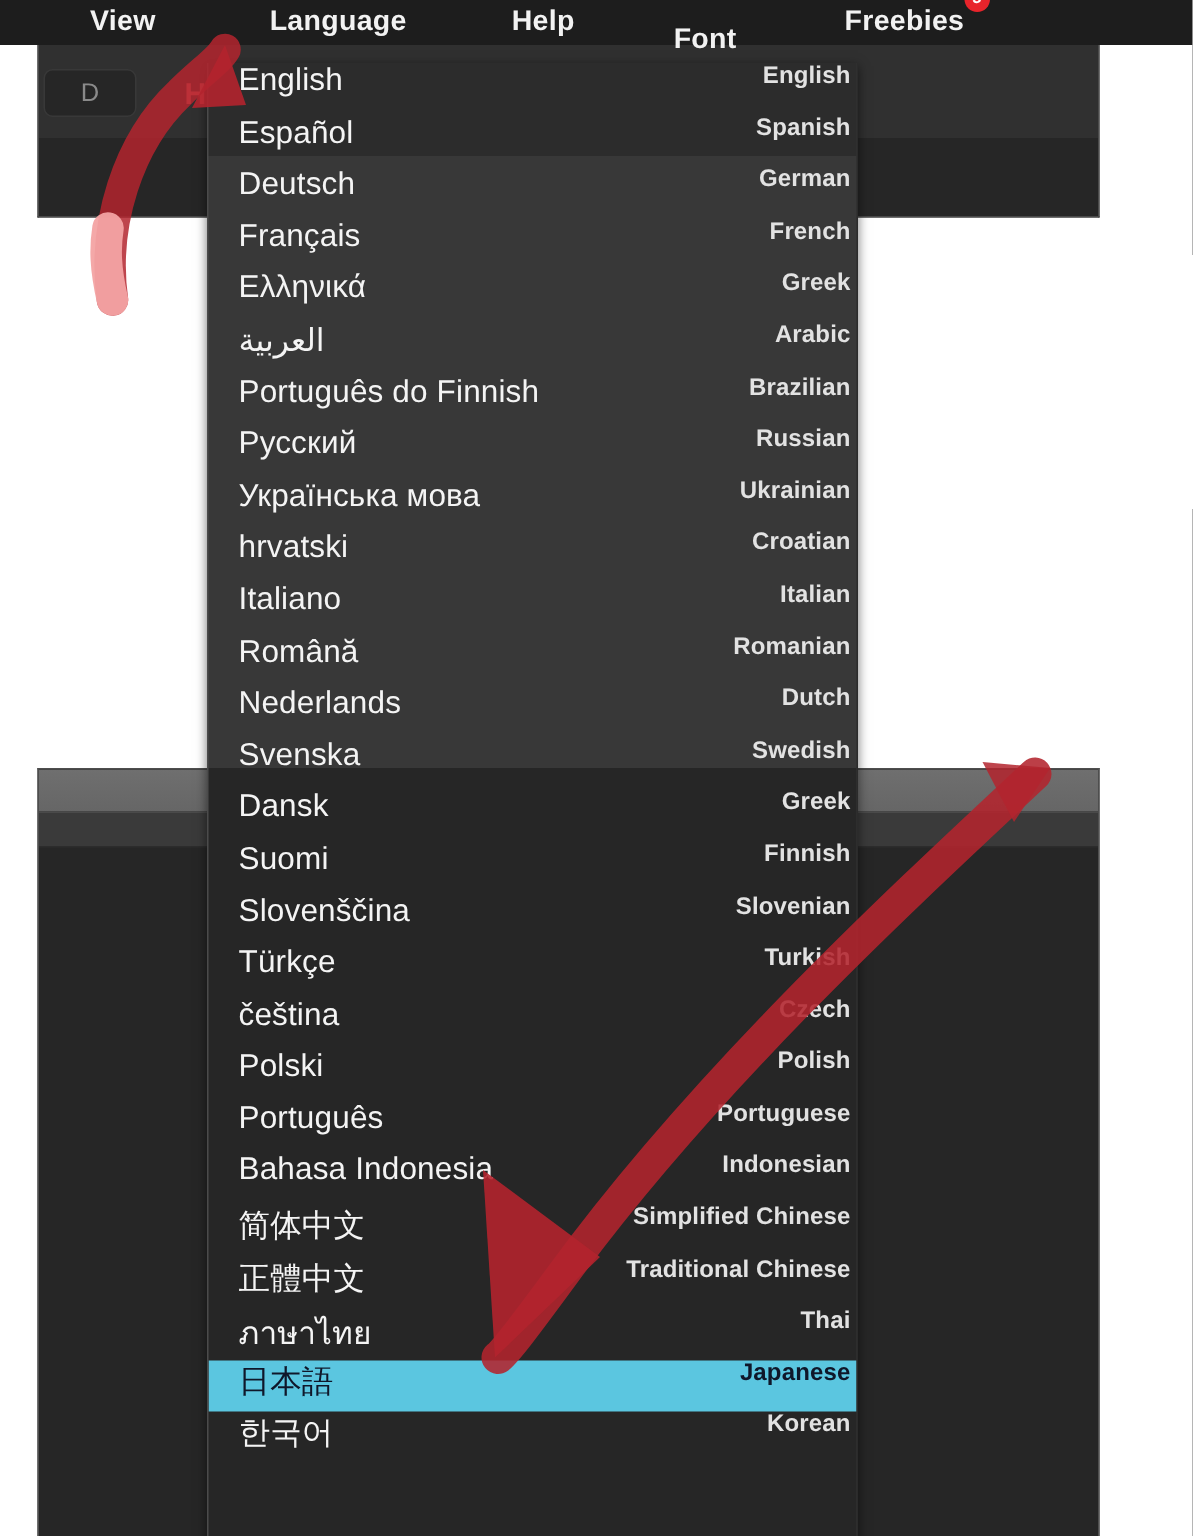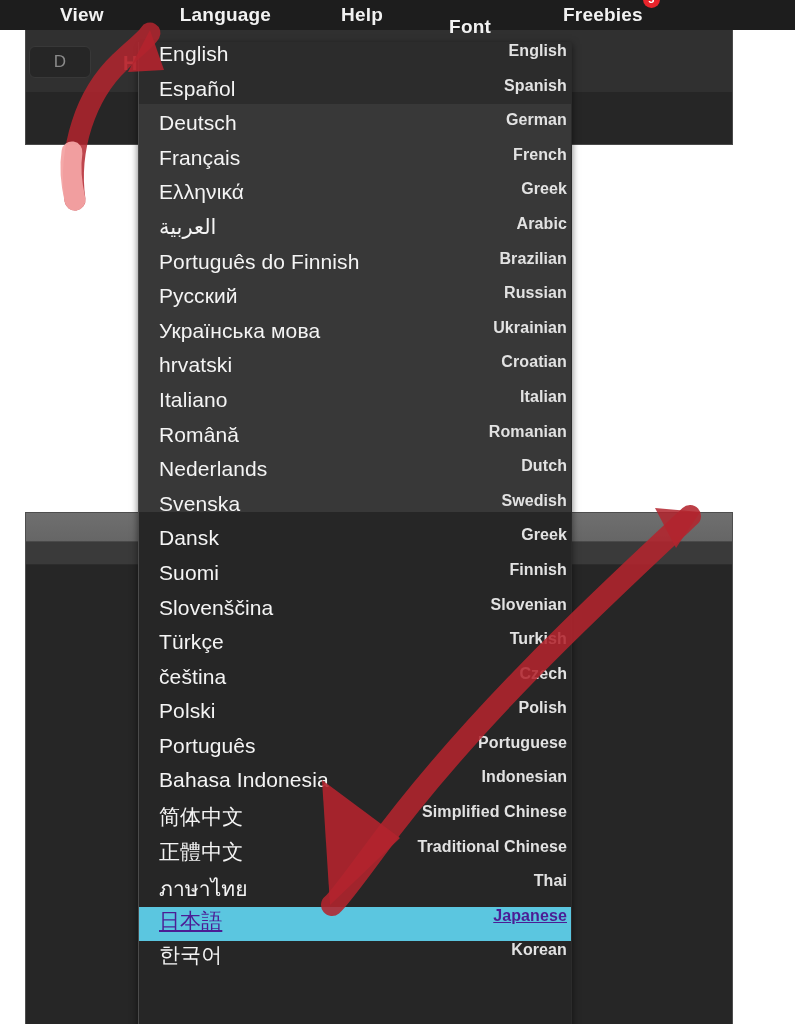--- a/index.html
+++ b/index.html
@@ -110,21 +110,21 @@
   .menu-row .native{
     color:#f4f4f4;font-size:21px;font-weight:500;white-space:nowrap;
     letter-spacing:.1px;
   }
   .menu-row .english{
     color:#e2e2e2;font-size:16px;font-weight:bold;white-space:nowrap;
     letter-spacing:.1px;
   }
   .menu-row.selected{background:#5bc6e0;}
   .menu-row.selected .native,
-  .menu-row.selected .english{color:#4c1d95;text-decoration:underline;}
+  .menu-row.selected .english{color:#0f172a;}
 
   
   #annot{position:absolute;left:0;top:0;width:795px;height:1024px;pointer-events:none;}
 </style>
 </head>
 <body>
 
 <div class="stage" id="desktop">
 
   <div id="win1">

